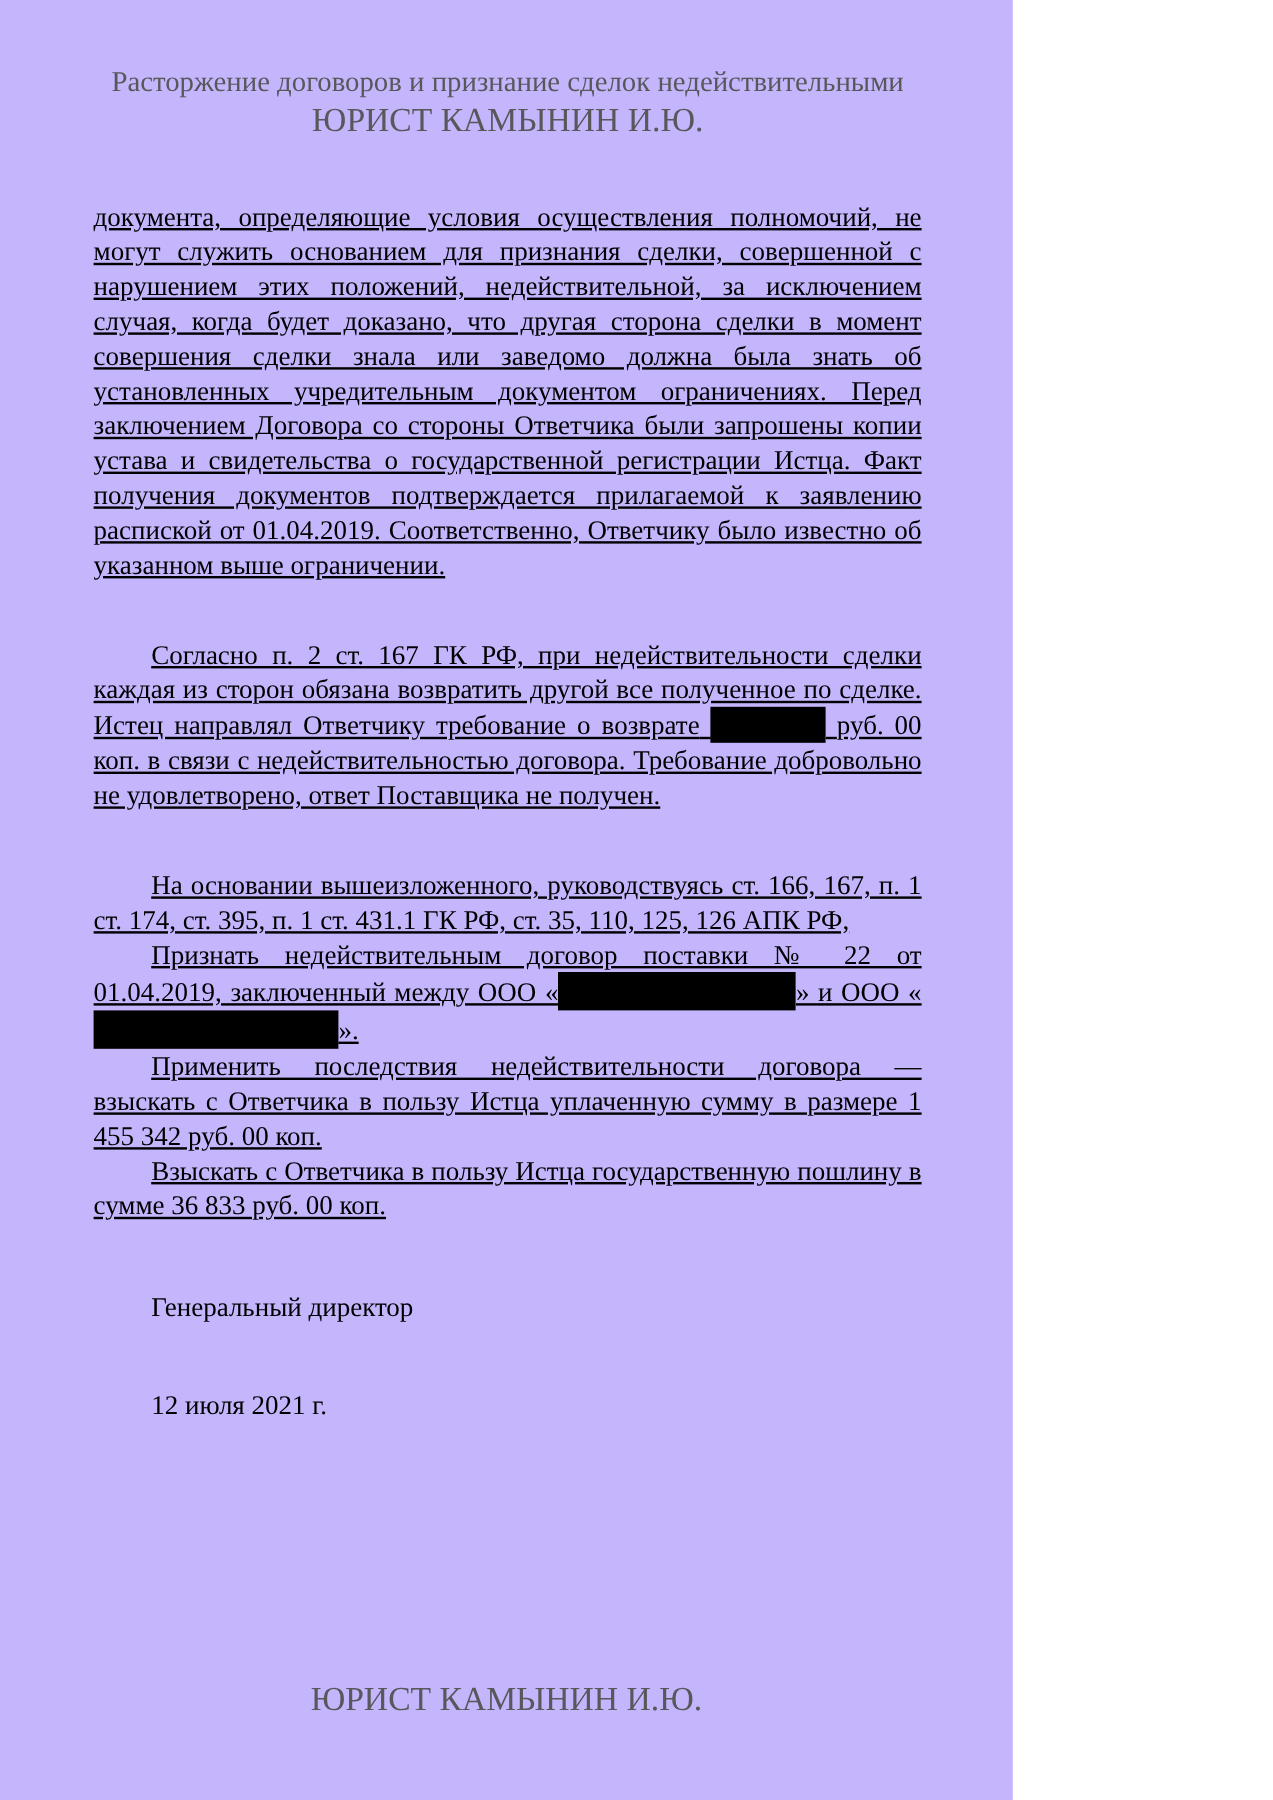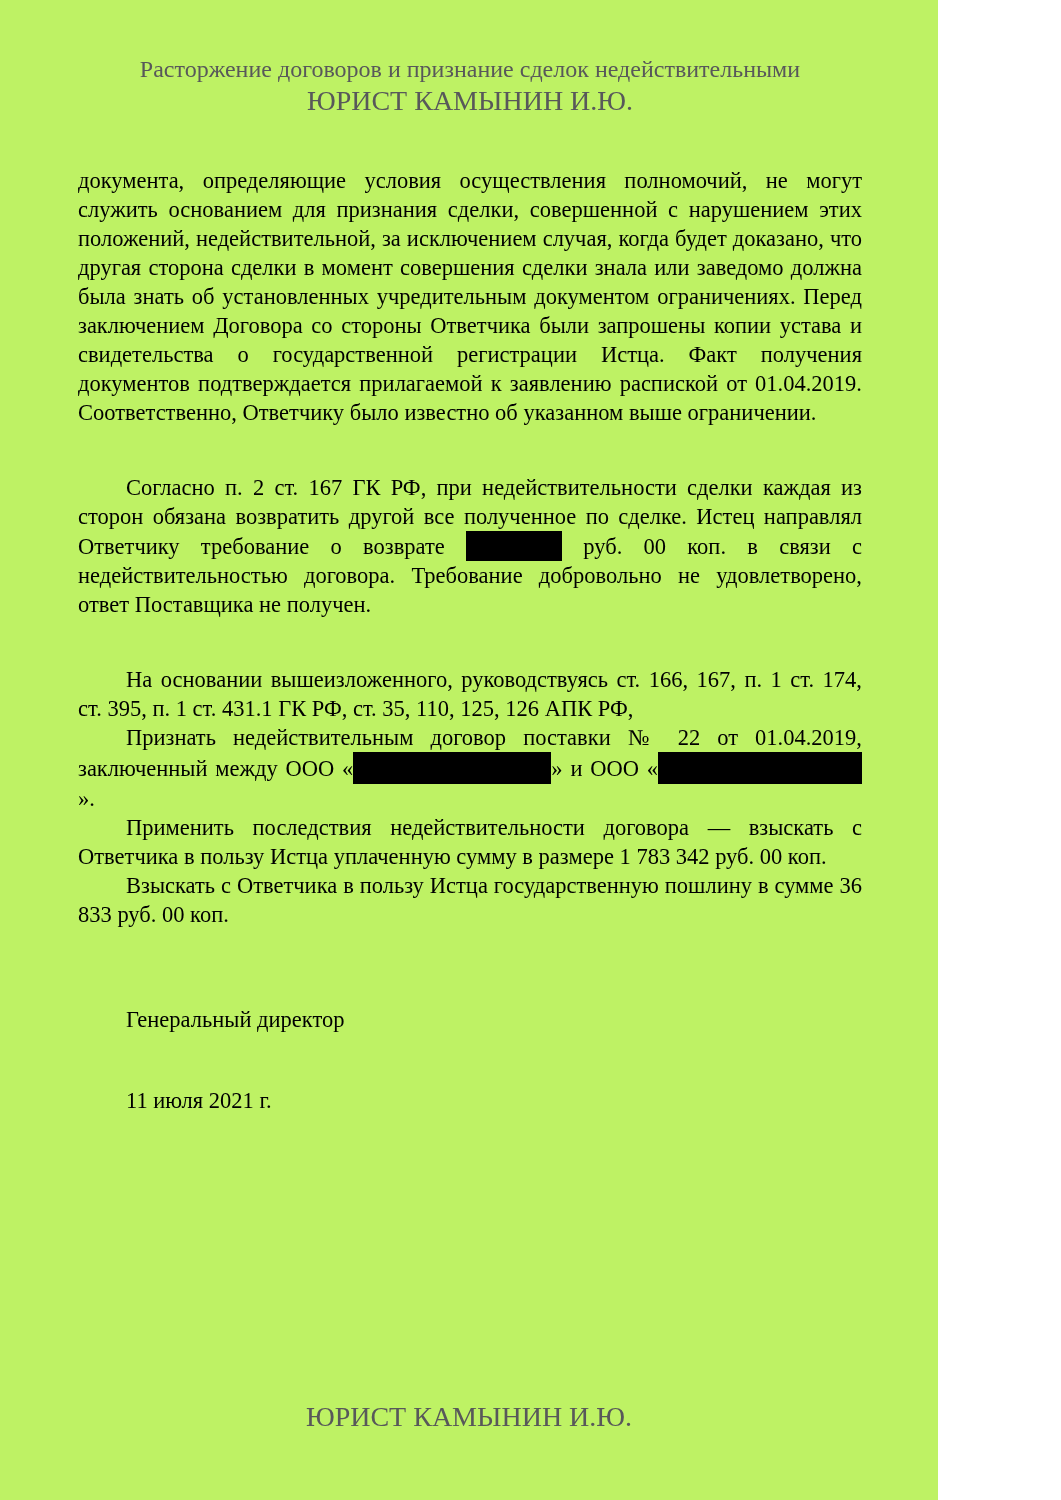--- a/index.html
+++ b/index.html
@@ -2,23 +2,23 @@
 <html lang="ru"><head>
 <meta charset="utf-8">
 <style>
   html, body {
     margin: 0;
     padding: 0;
     background: #ffffff;
   }
   .page {
     position: relative;
-    width: 938px;
+    width: 844px;
     height: 1500px;
-    background: #bef264;
+    background: #c4b5fd;
     font-family: "Liberation Serif", "DejaVu Serif", serif;
     color: #000000;
     overflow: hidden;
     box-sizing: border-box;
     padding: 54px 76px 0 78px;
   }
   .hdr1 {
     text-align: center;
     color: #58585a;
     font-size: 24px;
@@ -27,20 +27,21 @@
   .hdr2 {
     text-align: center;
     color: #58585a;
     font-size: 28px;
     line-height: 34px;
   }
   .content {
     margin-top: 48px;
     font-size: 22.5px;
     line-height: 29px;
+    text-decoration: underline;
   }
   p.para {
     margin: 0;
     text-align: justify;
   }
   p.indent { text-indent: 48px; }
   p.sp { margin-top: 46px; }
   .request-heading {
     margin: 29px 0;
     text-align: center;
@@ -51,21 +52,21 @@
   .redact {
     display: inline-block;
     background: #000000;
   }
   .redact-p2  { width: 96px;  height: 30px; vertical-align: -7px; }
   .redact-p4a { width: 198px; height: 32px; vertical-align: -8px; }
   .redact-p4b { width: 204px; height: 32px; vertical-align: -8px; }
   .redact-sig1{ width: 198px; height: 37px; vertical-align: -11px; }
   .redact-sig2{ width: 90px;  height: 33px; vertical-align: -10px; }
   .signature {
-    margin-top: 76px;
+    margin-top: 56px;
     font-size: 22.5px;
     line-height: 29px;
   }
   .sig-row {
     margin: 0;
     line-height: 40px;
     text-align: left;
   }
   .sig-underline { margin: 0 10px 0 16px; letter-spacing: 1px; }
   .sig-title { margin: 0; text-indent: 48px; }
@@ -104,27 +105,27 @@
       <span>Согласно п. 2 ст. 167 ГК РФ, при недействительности сделки каждая из сторон обязана возвратить другой все полученное по сделке. Истец направлял Ответчику требование о возврате</span>
       <span class="redact redact-p2"></span>
       <span>руб. 00 коп. в связи с недействительностью договора. Требование добровольно не удовлетворено, ответ Поставщика не получен.</span>
     </p>
 
     <p class="para indent sp">На основании вышеизложенного, руководствуясь ст. 166, 167, п. 1 ст. 174, ст. 395, п. 1 ст. 431.1 ГК РФ, ст. 35, 110, 125, 126 АПК РФ,</p>
 
 
     <p class="para indent"><span>Признать недействительным договор поставки № 22 от 01.04.2019, заключенный между ООО «</span><span class="redact redact-p4a"></span><span>» и ООО «</span><span class="redact redact-p4b"></span><span>».</span></p>
 
-    <p class="para indent">Применить последствия недействительности договора — взыскать с Ответчика в пользу Истца уплаченную сумму в размере 1 783 342 руб. 00 коп.</p>
+    <p class="para indent">Применить последствия недействительности договора — взыскать с Ответчика в пользу Истца уплаченную сумму в размере 1 455 342 руб. 00 коп.</p>
 
     <p class="para indent">Взыскать с Ответчика в пользу Истца государственную пошлину в сумме 36 833 руб. 00 коп.</p>
 
   </div>
 
   <div class="signature">
     <p class="sig-title">Генеральный директор</p>
   </div>
 
-  <p class="date-line">11 июля 2021 г.</p>
+  <p class="date-line">12 июля 2021 г.</p>
 
   <div class="footer">ЮРИСТ КАМЫНИН И.Ю.</div>
 
 </div>
 
 </body></html>

